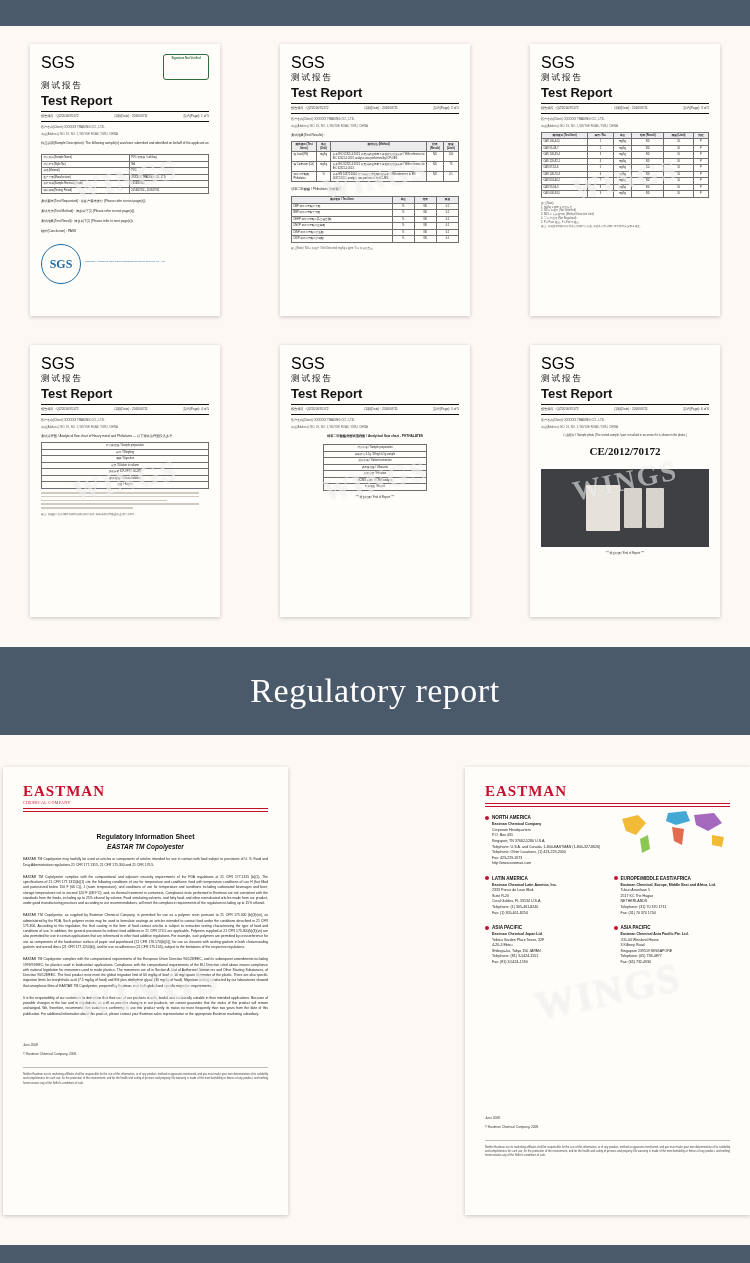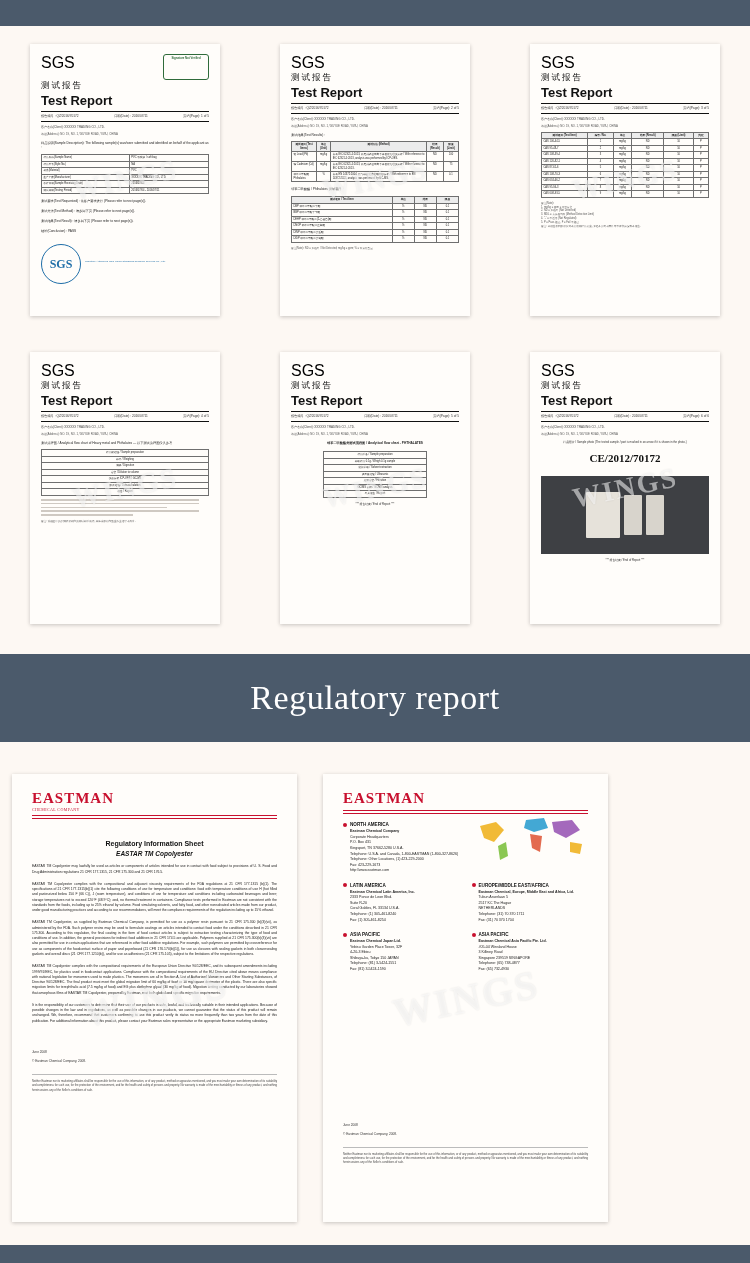--- a/index.html
+++ b/index.html
@@ -12,21 +12,21 @@
     overflow:hidden;
   }
   .topbar { height:26px; background:#4b5a6b; width:100%; }
   .sgs-grid {
     background:#fdf8f3;
     padding:18px 0 22px 0;
     display:grid;
     grid-template-columns:repeat(3, 1fr);
     grid-template-rows:repeat(2, 280px);
     justify-items:center;
-    row-gap:28px;
+    row-gap:21px;
   }
   .doc {
     position:relative;
     background:#fffdfa;
     box-shadow:0 1px 4px rgba(0,0,0,0.22);
     overflow:hidden;
   }
   .sgs-doc { width:190px; height:272px; padding:10px 11px 0 11px; }
   .sgs-head { display:flex; justify-content:space-between; align-items:flex-start; }
   .stamp-box {
@@ -91,22 +91,22 @@
   .banner {
     height:88px; background:#4b5a6b; width:100%;
     display:flex; align-items:center; justify-content:center;
   }
   .banner h1 {
     margin:0; color:#fff; font-weight:normal;
     font-size:34px; letter-spacing:0.5px;
     font-family:"Liberation Serif", serif;
   }
   .eastman-wrap {
-    display:flex; justify-content:flex-start; gap:26px;
-    padding:32px 0 40px 12px; background:#fdf8f3;
+    display:flex; justify-content:space-between; gap:26px;
+    padding:32px 0 40px 3px; background:#fdf8f3;
   }
   .e-doc { width:285px; height:448px; padding:16px 20px; }
   .e-logo {
     font-family:"Liberation Serif", serif; font-weight:bold;
     font-size:15px; color:#c8102e; letter-spacing:1px;
   }
   .e-logo small { display:block; font-size:4px; color:#c8102e; letter-spacing:0.4px; font-weight:normal;}
   .e-rule { height:1.2px; background:#c8102e; margin-top:3px; }
   .e-rule.thin { height:0.6px; margin-top:1.5px; }
   .e-title { text-align:center; font-weight:bold; font-size:7px; color:#111; margin-top:22px; }

